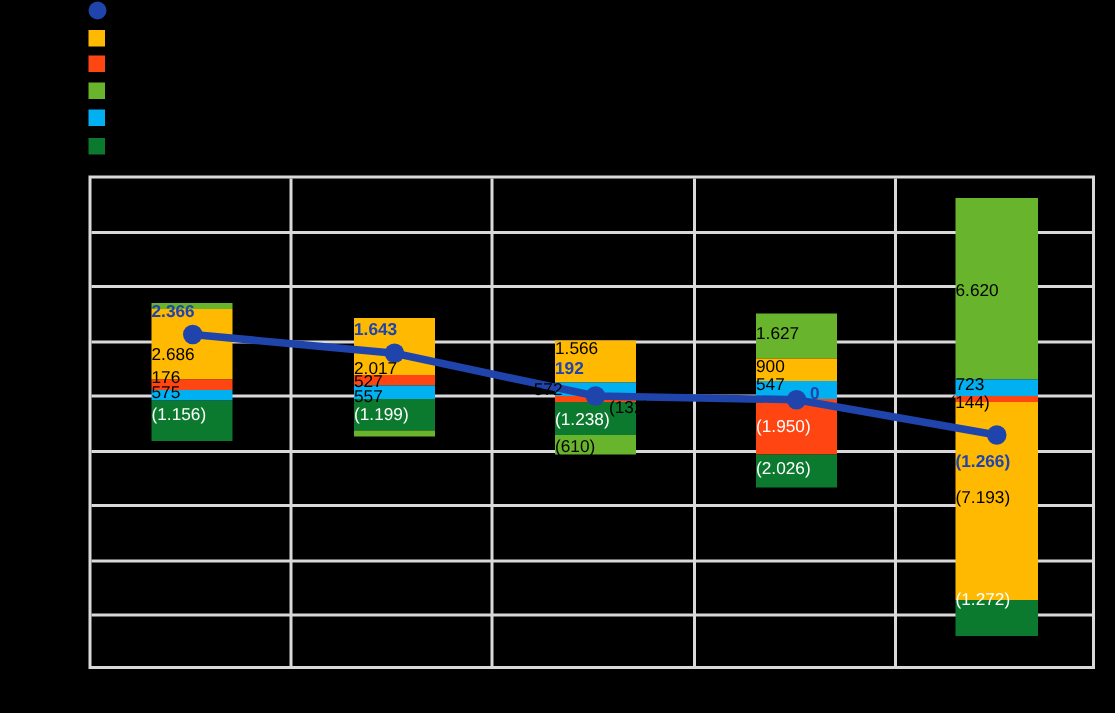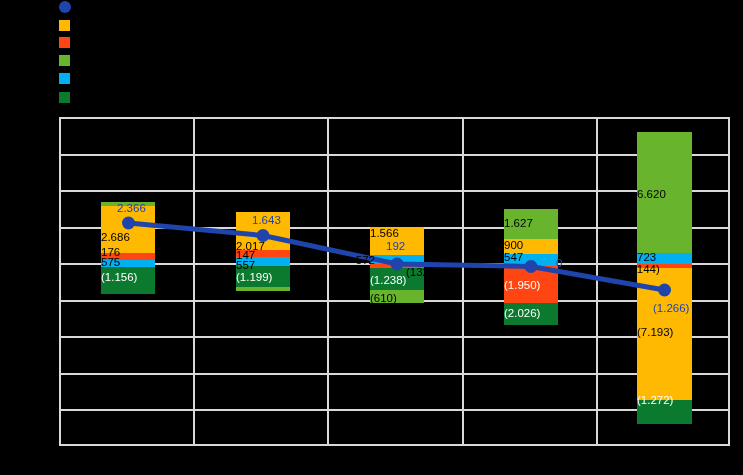--- a/index.html
+++ b/index.html
@@ -17,21 +17,21 @@
   .gl-v{position:absolute;top:0;bottom:0;width:2px;background:#D9D9D9;}
   .seg{position:absolute;}
   .c-gold{background:#FFB900;}
   .c-red{background:#FF4612;}
   .c-lgreen{background:#68B42C;}
   .c-cyan{background:#00B0F0;}
   .c-dgreen{background:#0B7A2F;}
   .lbl{position:absolute;width:54px;font-size:11.5px;line-height:12px;
        color:#000;white-space:nowrap;}
   .w{color:#FFF;}
-  .b{color:#1F44AC;font-weight:normal;padding-left:16px;}
+  .b{color:#1F44AC;font-weight:bold;}
   .line-svg{position:absolute;left:0;top:0;}
 </style>
 </head>
 <body>
 
 <div class="stage">
 
   <div class="legend">
     <span class="lg-marker lg-circle" style="top:1px;background:#1F44AC;"></span>
     <span class="lg-marker" style="top:20px;background:#FFB900;"></span>
@@ -97,21 +97,21 @@
       </svg>
 
       <div class="lbl b" style="left:40px;top:83px">2.366</div>
       <div class="lbl" style="left:40px;top:112px">2.686</div>
       <div class="lbl" style="left:40px;top:127px">176</div>
       <div class="lbl" style="left:40px;top:137px">575</div>
       <div class="lbl w" style="left:40px;top:152px">(1.156)</div>
 
       <div class="lbl b" style="left:175px;top:95px">1.643</div>
       <div class="lbl" style="left:175px;top:121px">2.017</div>
-      <div class="lbl" style="left:175px;top:130px">147</div>
+      <div class="lbl" style="left:175px;top:130px">527</div>
       <div class="lbl" style="left:175px;top:140px">557</div>
       <div class="lbl w" style="left:175px;top:152px">(1.199)</div>
 
       <div class="lbl" style="left:309px;top:108px">1.566</div>
       <div class="lbl b" style="left:309px;top:121px">192</div>
       <div class="lbl" style="left:282px;top:135px;width:32px;text-align:right">572</div>
       <div class="lbl" style="left:345px;top:147px;width:40px;text-align:left">(132)</div>
       <div class="lbl w" style="left:309px;top:155px">(1.238)</div>
       <div class="lbl" style="left:309px;top:173px">(610)</div>
 

